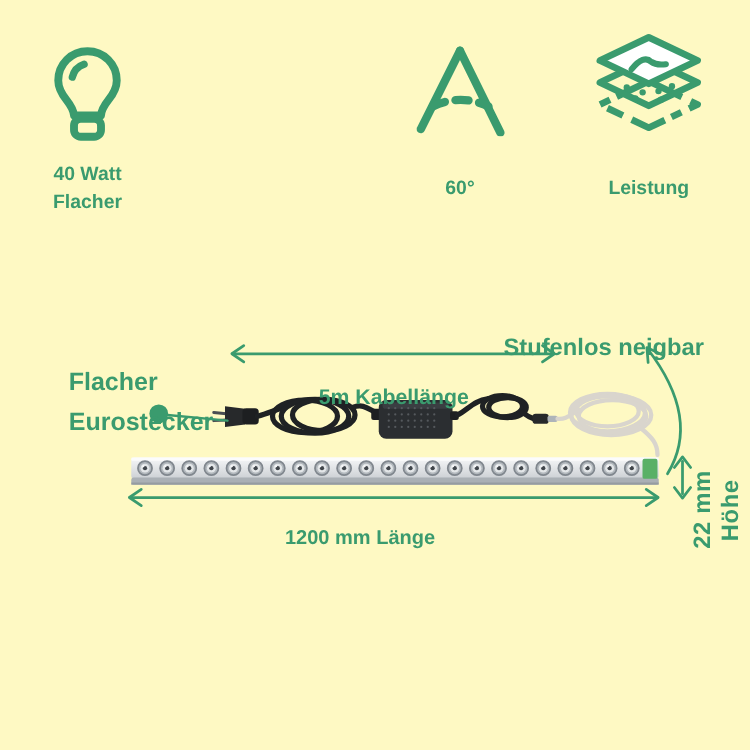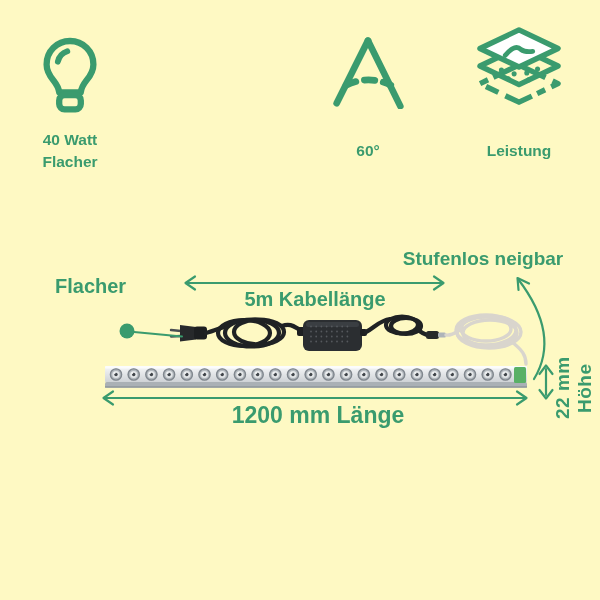--- a/index.html
+++ b/index.html
@@ -17,25 +17,25 @@
   .f2 .icon-wrap{top:36px;}
   .f3 .icon-wrap{top:33px;}
   .f4 .icon-wrap{top:26px;}
   .feature-label{position:absolute;top:126px;left:0;width:100%;height:50px;
     display:flex;flex-direction:column;justify-content:center;align-items:center;
     color:#3A9B6E;font-weight:bold;font-size:15.5px;line-height:22.5px;text-align:center;}
 
   
   .diagram{position:absolute;top:240px;left:0;width:600px;height:240px;}
   .diagram svg{position:absolute;top:0;left:0;}
-  .g-label{position:absolute;color:#3A9B6E;font-weight:bold;}
+  .g-label{position:absolute;color:#3A9B6E;font-weight:bold;margin-top:20px;}
   .plug-callout{left:55px;top:30px;font-size:20px;line-height:32px;text-align:left;}
-  .cable-label{left:200px;top:48px;width:230px;font-size:20px;text-align:center;}
+  .cable-label{left:200px;top:48px;width:230px;font-size:17px;text-align:center;}
   .tilt-label{left:396px;top:8px;width:174px;font-size:19px;text-align:center;}
-  .length-label{left:228px;top:162px;width:180px;font-size:23px;text-align:center;}
+  .length-label{left:228px;top:162px;width:180px;font-size:16px;}
   .height-label{left:552px;top:90px;width:28px;height:116px;font-size:19px;
     writing-mode:vertical-rl;transform:rotate(180deg);text-align:center;letter-spacing:.5px;}
 </style>
 </head>
 <body>
 
 <div class="canvas">
 
   <div class="feature f1">
     <div class="icon-wrap">
@@ -320,19 +320,20 @@
         <g>
           <path d="M546 129 V155"></path>
           <path d="M539.5 134 L546 125.5 L552.5 134"></path>
           <path d="M539.5 150 L546 158.5 L552.5 150"></path>
         </g>
       </g>
     </svg>
 
     <div class="g-label plug-callout">
       <div>Flacher</div>
+      <div>Eurostecker</div>
     </div>
     <div class="g-label cable-label">5m Kabellänge</div>
     <div class="g-label tilt-label">Stufenlos neigbar</div>
     <div class="g-label length-label">1200 mm Länge</div>
     <div class="g-label height-label">22 mm Höhe</div>
   </div>
 </div>
 
 </body></html>

